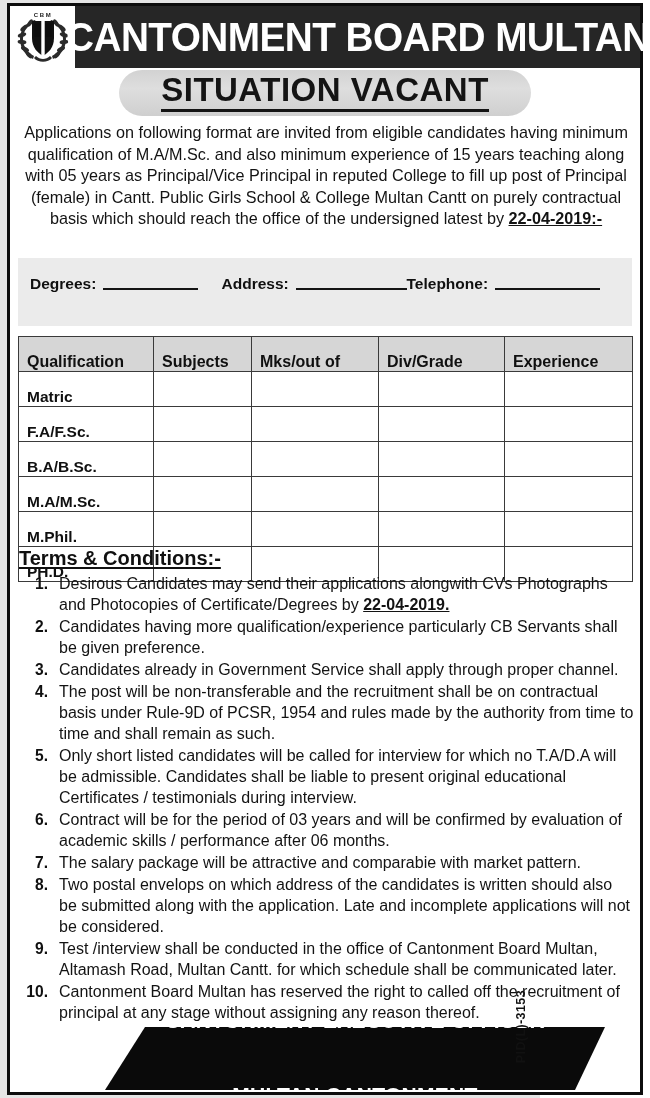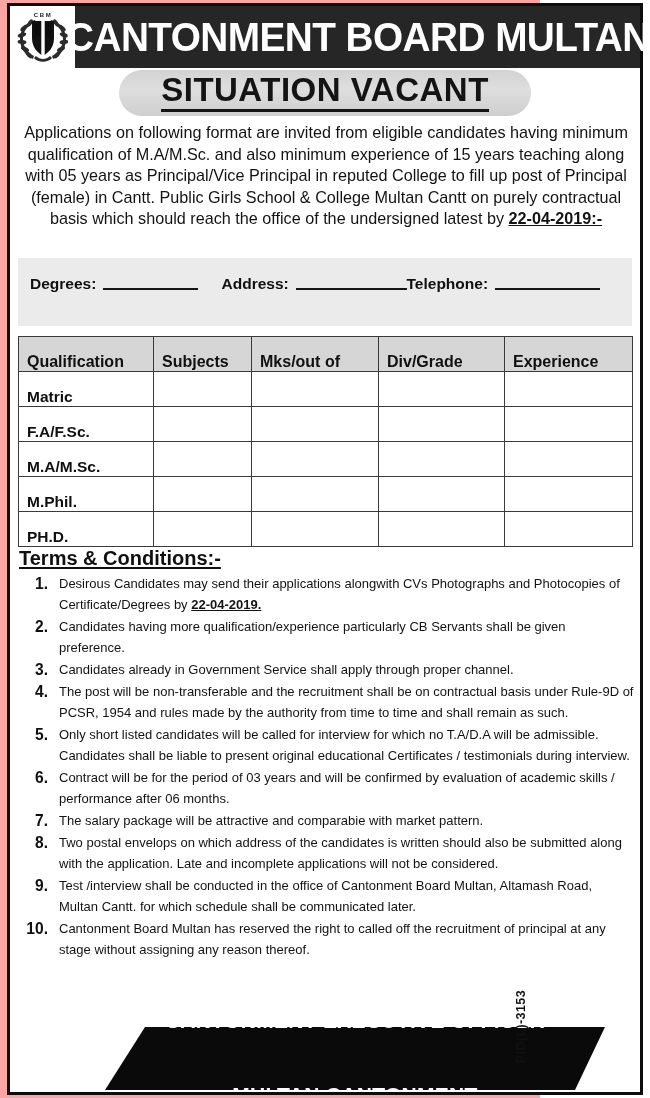--- a/index.html
+++ b/index.html
@@ -10,21 +10,21 @@
     background: #ffffff;
     font-family: "Liberation Sans", sans-serif;
     color: #111;
     overflow: hidden;
   }
 
   #page {
     position: relative;
     width: 540px;
     height: 1098px;
-    background: #fca5a5;
+    background: #e5e5e5;
   }
 
   
   .frame {
     position: absolute;
     left: 7px; top: 3px;
     width: 636px; height: 1092px;
     border: 3px solid #0d0d0d;
     background: #ffffff;
   }
@@ -193,21 +193,21 @@
     flex: 0 0 28px;
     text-align: right;
     font-size: 15.6px;
     font-weight: bold;
     color: #101010;
     line-height: 21px;
     padding-right: 2px;
   }
   .term-txt {
     flex: 1;
-    font-size: 13px;
+    font-size: 16px;
     line-height: 21px;
     color: #131313;
     padding-left: 9px;
   }
 
   
   .footer {
     position: absolute;
     left: 105px; top: 1027px;
     width: 500px; height: 63px;
@@ -338,20 +338,27 @@
         <td></td>
       </tr>
       <tr>
         <td>F.A/F.Sc.</td>
         <td></td>
         <td></td>
         <td></td>
         <td></td>
       </tr>
       <tr>
+        <td>B.A/B.Sc.</td>
+        <td></td>
+        <td></td>
+        <td></td>
+        <td></td>
+      </tr>
+      <tr>
         <td>M.A/M.Sc.</td>
         <td></td>
         <td></td>
         <td></td>
         <td></td>
       </tr>
       <tr>
         <td>M.Phil.</td>
         <td></td>
         <td></td>

